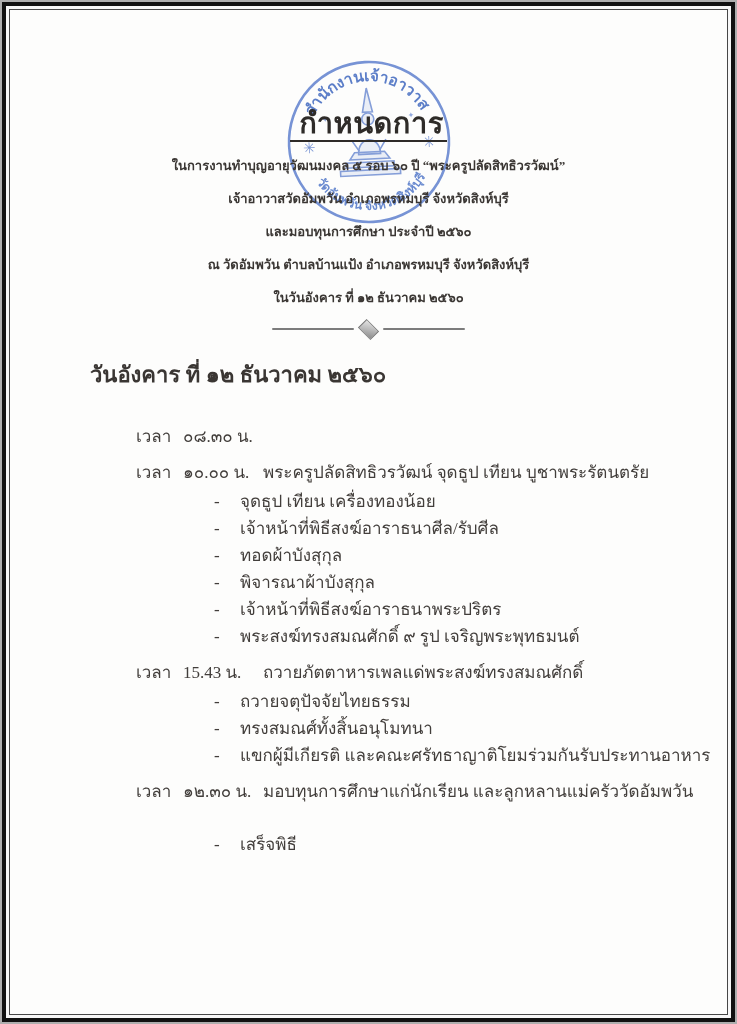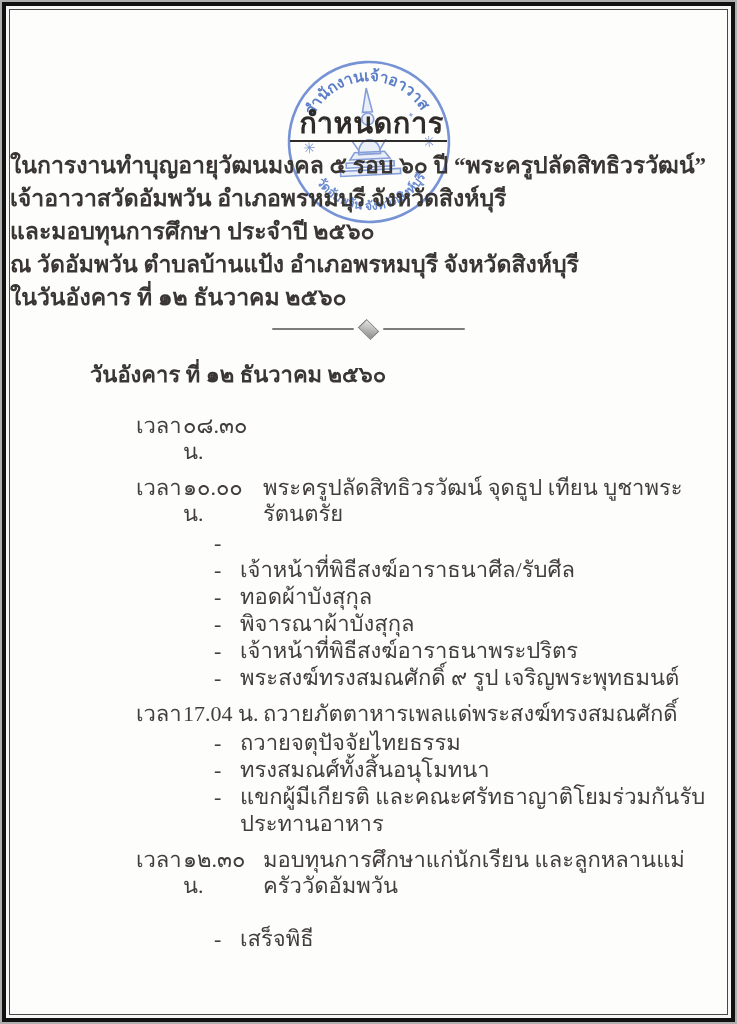--- a/index.html
+++ b/index.html
@@ -19,33 +19,33 @@
   .seal{position:absolute;top:48px;left:50%;transform:translateX(-50%) rotate(-3deg);z-index:0;opacity:.92;}
 
   
   .content{position:relative;z-index:1;padding-top:96px;}
   .title-wrap{text-align:center;}
   .title{
     display:inline-block;font-size:29px;font-weight:bold;color:#2e2b28;
     border-bottom:2.5px solid #2e2b28;padding:0 3px 0 9px;line-height:34px;letter-spacing:.5px;
   }
   .header-lines{margin-top:7px;}
-  .header-line{text-align:left;font-weight:bold;font-size:23px;line-height:33px;color:#3a3633;}
+  .header-line{text-align:center;font-weight:bold;font-size:13px;line-height:33px;color:#3a3633;}
 
   .divider{display:flex;align-items:center;justify-content:center;margin-top:7px;height:16px;}
   .divider .line{width:82px;height:2px;background:#7c7c7c;border-radius:1px;}
   .divider .diamond{
     width:13px;height:13px;margin:0 7px;
     background:linear-gradient(135deg,#e3e3e3 0%,#bdbdbd 45%,#8c8c8c 100%);
     border:1px solid #767676;transform:rotate(45deg) scale(1.18,.82);
   }
 
   .section-heading{margin:20px 0 0 80px;font-size:22px;font-weight:bold;color:#3a3633;}
 
-  .schedule{margin:21px 0 0 126px;font-size:22px;color:#423e3b;font-family:Liberation Serif, serif;}
+  .schedule{margin:32px 0 0 126px;font-size:17px;color:#423e3b;font-family:Liberation Serif, serif;}
   .srow{margin-top:10px;}
   .srow-main{display:flex;line-height:26px;}
   .tlabel{width:47px;flex:none;}
   .ttime{width:80px;flex:none;}
   .activity{flex:1;padding-right:30px;}
   .bullet-list{margin:2px 0 4px 78px;}
   .bullet{display:flex;line-height:27px;}
   .bullet .dash{width:26px;flex:none;}
   .srow.extra-gap .bullet-list{margin-top:26px;}
 </style>
@@ -115,20 +115,21 @@
 
   <div class="srow">
     <div class="srow-main">
       <span class="tlabel">เวลา</span>
       <span class="ttime">๑๐.๐๐ น.</span>
       <span class="activity">พระครูปลัดสิทธิวรวัฒน์ จุดธูป เทียน บูชาพระรัตนตรัย</span>
     </div>
     <div class="bullet-list">
                     <div class="bullet">
                       <span class="dash">-</span>
+                      <span>จุดธูป เทียน เครื่องทองน้อย</span>
                     </div>
                     <div class="bullet">
                       <span class="dash">-</span>
                       <span>เจ้าหน้าที่พิธีสงฆ์อาราธนาศีล/รับศีล</span>
                     </div>
                     <div class="bullet">
                       <span class="dash">-</span>
                       <span>ทอดผ้าบังสุกุล</span>
                     </div>
                     <div class="bullet">
@@ -142,21 +143,21 @@
                     <div class="bullet">
                       <span class="dash">-</span>
                       <span>พระสงฆ์ทรงสมณศักดิ์ ๙ รูป เจริญพระพุทธมนต์</span>
                     </div>
                   </div>
   </div>
 
   <div class="srow">
     <div class="srow-main">
       <span class="tlabel">เวลา</span>
-      <span class="ttime">17.04 น.</span>
+      <span class="ttime">15.43 น.</span>
       <span class="activity">ถวายภัตตาหารเพลแด่พระสงฆ์ทรงสมณศักดิ์</span>
     </div>
     <div class="bullet-list">
                     <div class="bullet">
                       <span class="dash">-</span>
                       <span>ถวายจตุปัจจัยไทยธรรม</span>
                     </div>
                     <div class="bullet">
                       <span class="dash">-</span>
                       <span>ทรงสมณศ์ทั้งสิ้นอนุโมทนา</span>

